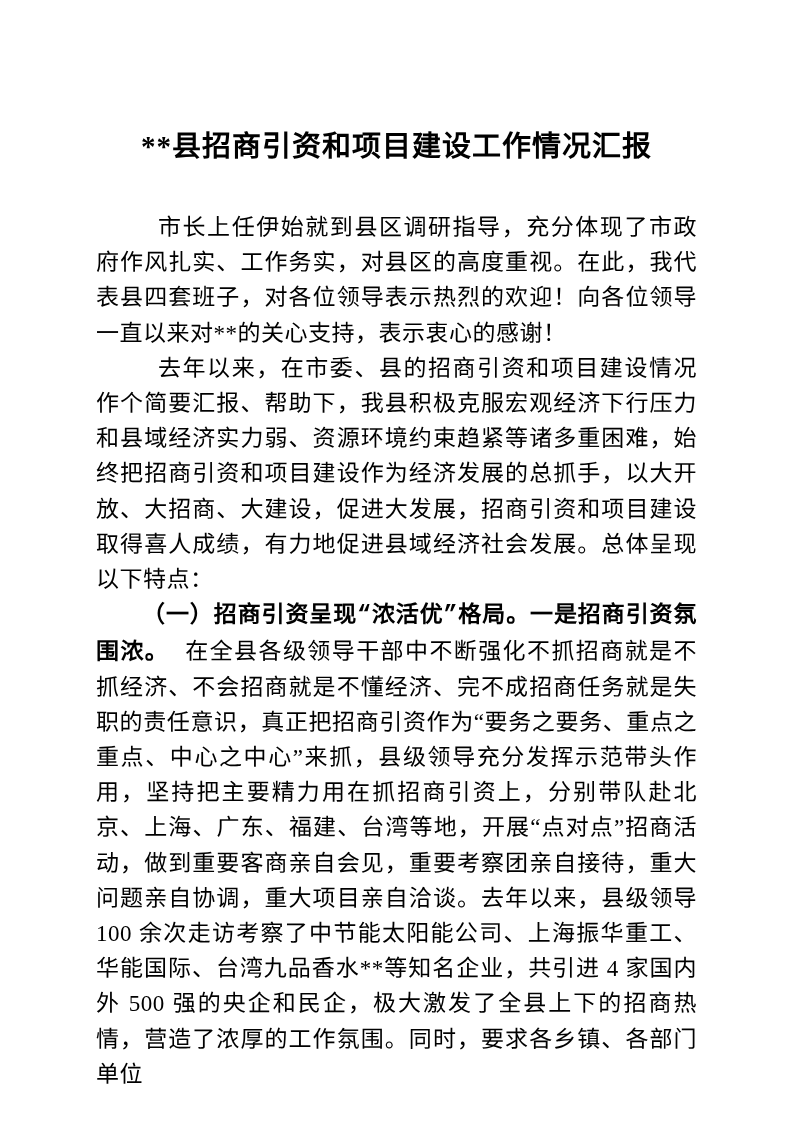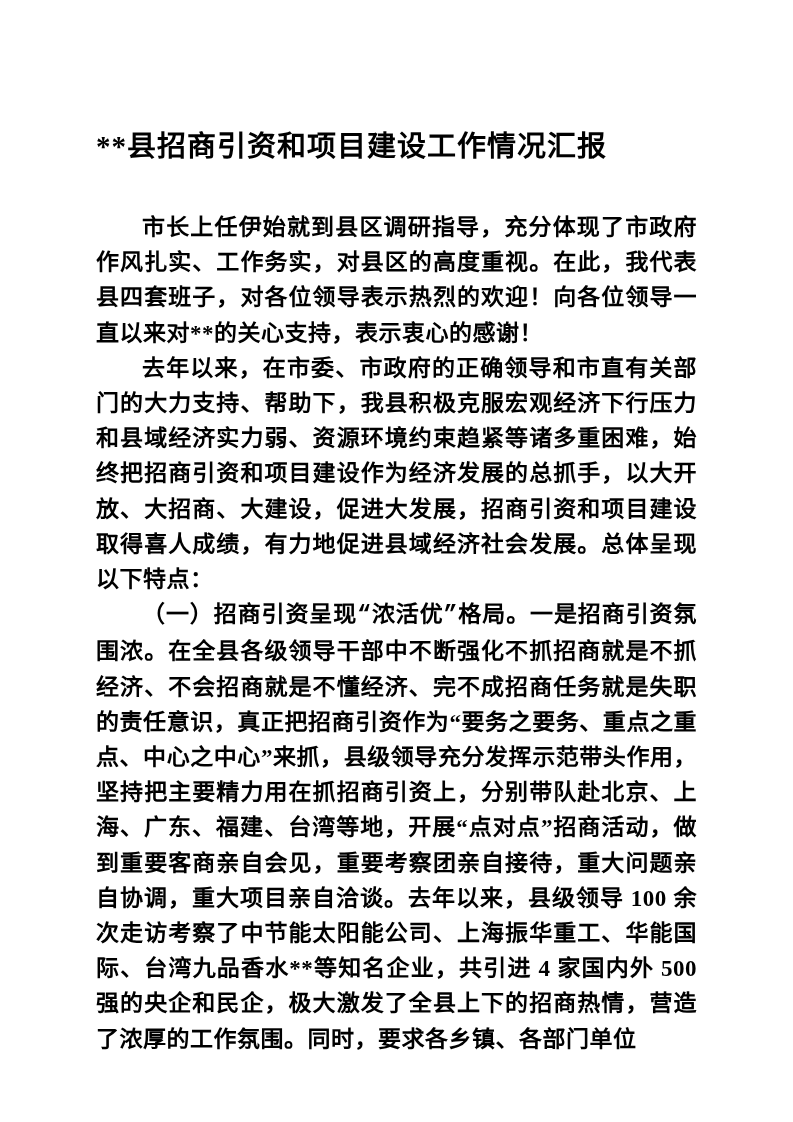--- a/index.html
+++ b/index.html
@@ -14,21 +14,21 @@
     margin: 0 auto;
     background: #ffffff;
     color: #000000;
     overflow: hidden;
     box-sizing: border-box;
     padding: 0 96px;
     font-family: "Liberation Serif", "DejaVu Serif", serif;
   }
   .doc-title {
     margin: 122px 0 40px 0;
-    text-align: left;
+    text-align: center;
     font-size: 29px;
     line-height: 48px;
     font-weight: bold;
     font-family: "Liberation Serif", "DejaVu Serif", serif;
     letter-spacing: 1px;
     white-space: nowrap;
   }
   .doc-body {
     width: 601px;
   }
@@ -36,37 +36,38 @@
     margin: 0;
     font-size: 23px;
     line-height: 35.2px;
     text-align: justify;
     text-justify: inter-ideograph;
     text-indent: 2em;
     font-weight: normal;
     letter-spacing: 0.5px;
   }
   .run-normal {
-    font-weight: bold;
+    font-weight: normal;
+    margin-left: 16px;
   }
   
   .run-heading-bold {
     font-weight: bold;
     font-family: Liberation Mono, monospace;
     letter-spacing: 0.5px;
   }
   
   .run-kaiti-bold {
     font-weight: bold;
     font-family: "Liberation Serif", "DejaVu Serif", serif;
   }
 </style>
 </head>
 <body>
 
 <div class="page">
   <h1 class="doc-title">**县招商引资和项目建设工作情况汇报</h1>
   <div class="doc-body">
       <p class="para"><span class="run run-normal">市长上任伊始就到县区调研指导，充分体现了市政府作风扎实、工作务实，对县区的高度重视。在此，我代表县四套班子，对各位领导表示热烈的欢迎！向各位领导一直以来对**的关心支持，表示衷心的感谢！</span></p>
-      <p class="para"><span class="run run-normal">去年以来，在市委、市政府的正确领导和市直有关部门的大力支持、帮助下，我县积极克服宏观经济下行压力和县域经济实力弱、资源环境约束趋紧等诸多重困难，始终把招商引资和项目建设作为经济发展的总抓手，以大开放、大招商、大建设，促进大发展，招商引资和项目建设取得喜人成绩，有力地促进县域经济社会发展。总体呈现以下特点：</span></p>
+      <p class="para"><span class="run run-normal">去年以来，在市委、县的招商引资和项目建设情况作个简要汇报、帮助下，我县积极克服宏观经济下行压力和县域经济实力弱、资源环境约束趋紧等诸多重困难，始终把招商引资和项目建设作为经济发展的总抓手，以大开放、大招商、大建设，促进大发展，招商引资和项目建设取得喜人成绩，有力地促进县域经济社会发展。总体呈现以下特点：</span></p>
       <p class="para"><span class="run run-heading-bold">（一）招商引资呈现“浓活优”格局。</span><span class="run run-kaiti-bold">一是招商引资氛围浓。</span><span class="run run-normal">在全县各级领导干部中不断强化不抓招商就是不抓经济、不会招商就是不懂经济、完不成招商任务就是失职的责任意识，真正把招商引资作为“要务之要务、重点之重点、中心之中心”来抓，县级领导充分发挥示范带头作用，坚持把主要精力用在抓招商引资上，分别带队赴北京、上海、广东、福建、台湾等地，开展“点对点”招商活动，做到重要客商亲自会见，重要考察团亲自接待，重大问题亲自协调，重大项目亲自洽谈。去年以来，县级领导 100 余次走访考察了中节能太阳能公司、上海振华重工、华能国际、台湾九品香水**等知名企业，共引进 4 家国内外 500 强的央企和民企，极大激发了全县上下的招商热情，营造了浓厚的工作氛围。同时，要求各乡镇、各部门单位</span></p>
     </div>
 </div>
 
 </body></html>

